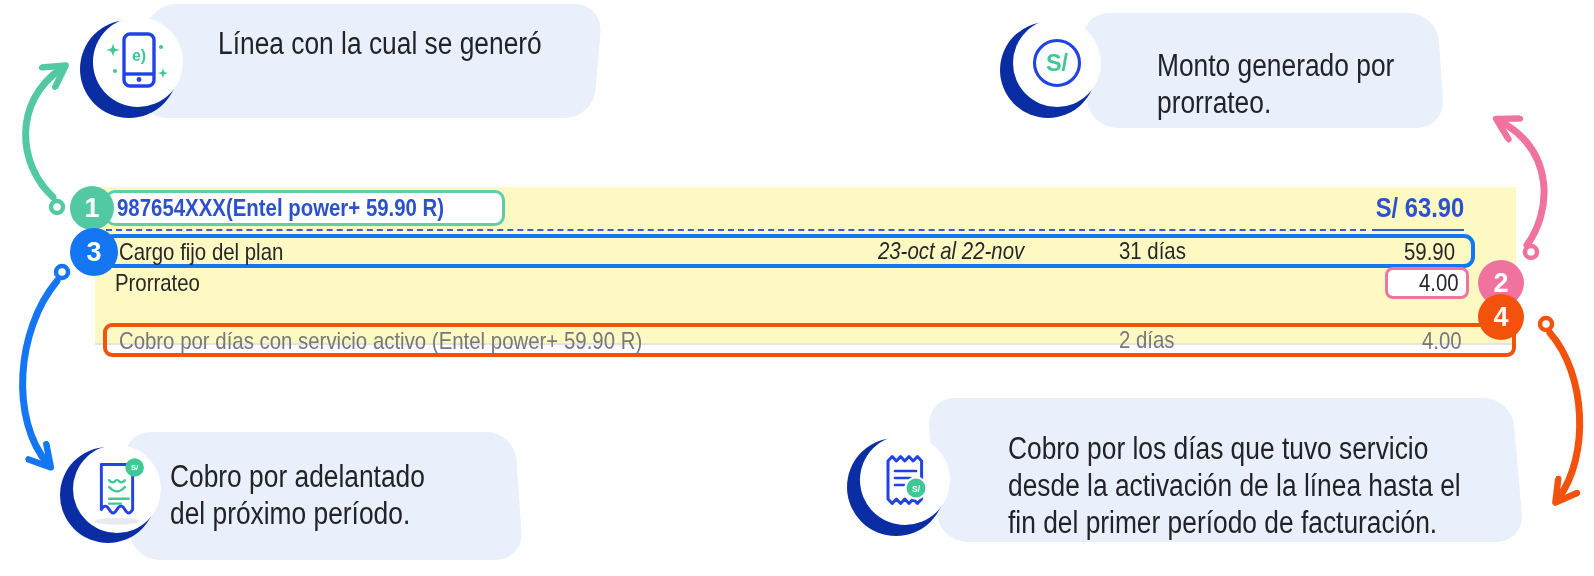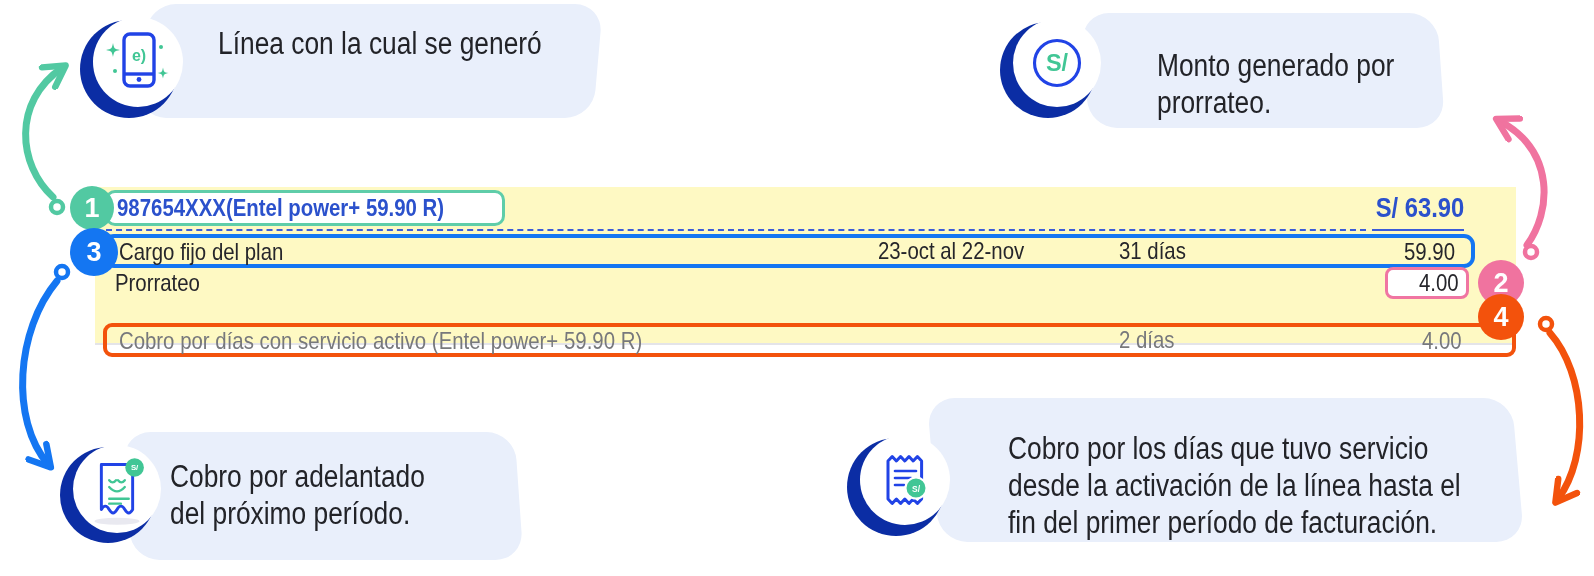--- a/index.html
+++ b/index.html
@@ -47,21 +47,21 @@
   .sep-dashed { position:absolute; left:11px; right:150px; top:42px; border-top:2.5px dashed #3A5BD9; }
   .sep-solid  { position:absolute; right:52px; width:92px; top:42px; border-top:2.5px solid #3A5BD9; }
 
   .row { position:absolute; display:flex; align-items:flex-start; }
   .row-blue   { left:8px;  top:47px;  width:1372px; height:34px; border:4px solid #1476F2; border-radius:11px; }
   .row-plain  { left:8px;  top:82px;  width:1372px; height:30px; }
   .row-orange { left:8px;  top:113px; width:1413px; height:34px; border:4px solid #F3520C; border-radius:9px;
                 color:#77787C;margin-top:23px; }
   .row .label { padding-left:14px; }
   .col { position:absolute; top:0; height:100%; display:flex; align-items:center; justify-content:center; }
-  .col.period { left:757px; width:175px; }
+  .col.period { left:757px; width:175px;font-style:italic; }
   .col.days   { left:1012px; width:90px; justify-content:flex-start; }
   .amt { position:absolute; top:50%; transform:translateY(-50%); }
   .amt .cx { vertical-align:middle; }
   .pink-box { position:absolute; left:1290px; top:80px; width:84px; height:32px;
               border:3.5px solid #F075A2; border-radius:8px; background:#fff;
               display:flex; align-items:center; justify-content:flex-end; padding-right:7px;
               font-size:24px; color:#26262B; }
 
   
   .badge { position:absolute; z-index:6; border-radius:50%; color:#fff; font-weight:700; font-size:27px;

